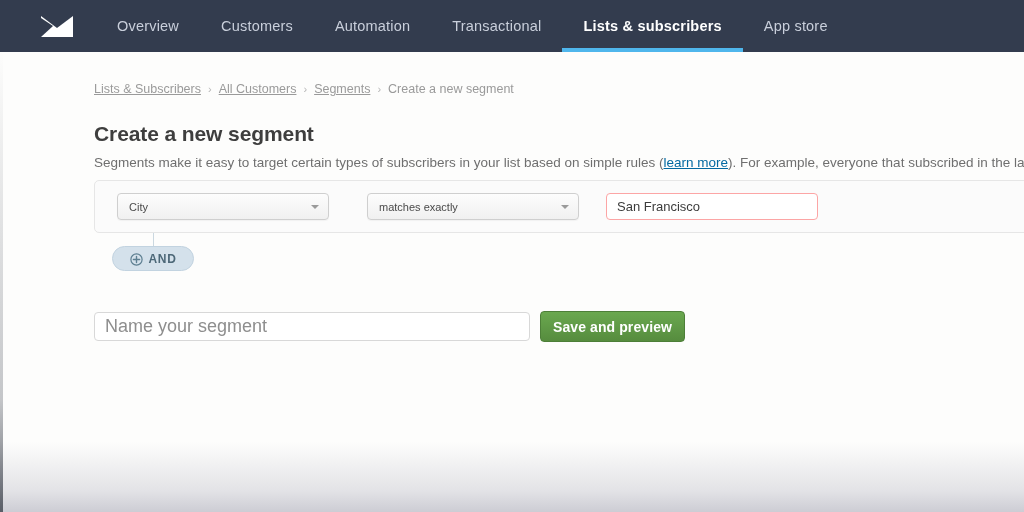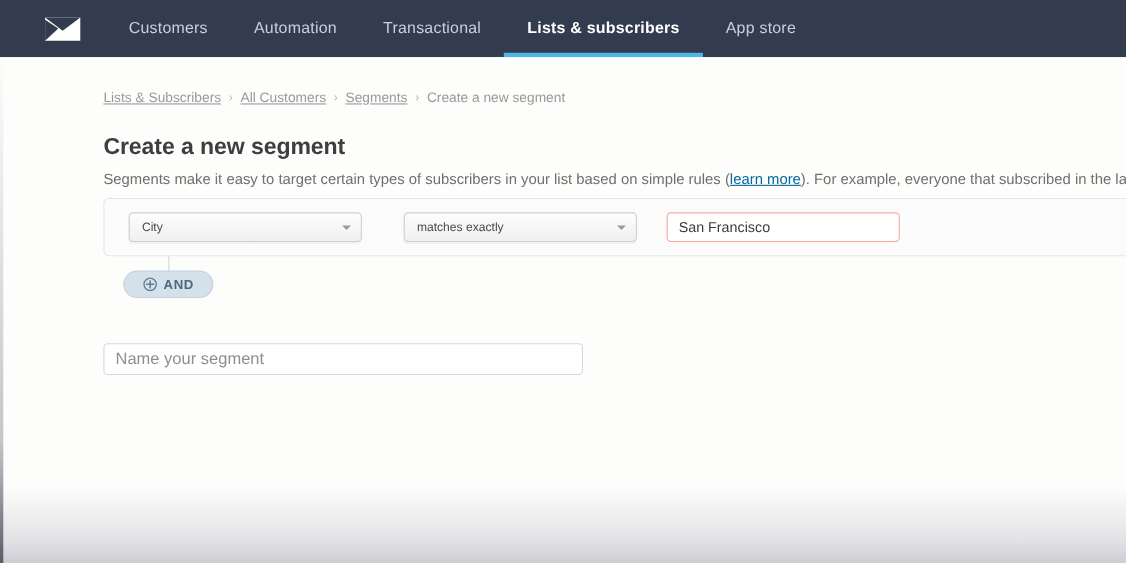--- a/index.html
+++ b/index.html
@@ -245,21 +245,21 @@
   .name-input {
     position: absolute;
     top: 260px;
     left: 94px;
     width: 436px;
     height: 29px;
     background: #ffffff;
     border: 1px solid #d8d8d8;
     border-radius: 4px;
     box-sizing: border-box;
-    font-size: 15px;
+    font-size: 18px;
     color: #3c3c3c;
     font-family: "Liberation Sans", sans-serif;
     padding: 0 10px;
     outline: none;
   }
   .name-input::placeholder { color: #8e8e8e; opacity: 1; }
   .save-button {
     position: absolute;
     top: 259px;
     left: 540px;
@@ -282,20 +282,23 @@
 
 <div class="navbar">
   <div class="nav-logo">
     <svg width="34" height="23" viewBox="0 0 34 23" xmlns="http://www.w3.org/2000/svg" aria-hidden="true">
       <path d="M1 1 H33 V22 H1 Z" fill="#ffffff"></path>
       <path d="M1 1 L17 13 L33 1 Z" fill="#333c4e"></path>
       <path d="M1 22 L13 11 L1 3 Z" fill="#333c4e"></path>
     </svg>
   </div>
   <div class="nav-items">
+    <div class="nav-item">
+      <span>Overview</span>
+    </div>
     <div class="nav-item">
       <span>Customers</span>
     </div>
     <div class="nav-item">
       <span>Automation</span>
     </div>
     <div class="nav-item">
       <span>Transactional</span>
     </div>
     <div class="nav-item active">
@@ -342,17 +345,18 @@
     <span class="plus-icon">
       <svg width="13" height="13" viewBox="0 0 13 13" xmlns="http://www.w3.org/2000/svg" aria-hidden="true">
         <circle cx="6.5" cy="6.5" r="5.6" fill="none" stroke="#5d7f91" stroke-width="1.2"></circle>
         <path d="M6.5 3.4 V9.6 M3.4 6.5 H9.6" stroke="#5d7f91" stroke-width="1.4" stroke-linecap="round"></path>
       </svg>
     </span>
     <span class="and-label">AND</span>
   </div>
 
   <input class="name-input" type="text" placeholder="Name your segment" style="">
+  <button class="save-button">Save and preview</button>
 
   <div class="page-bottom-fade"></div>
 </div>
 
 <div class="edge-left"></div>
 
 </body></html>

